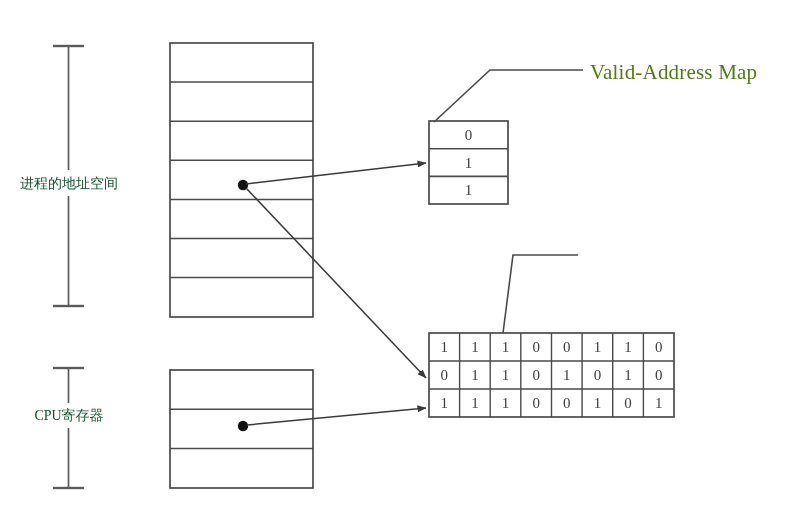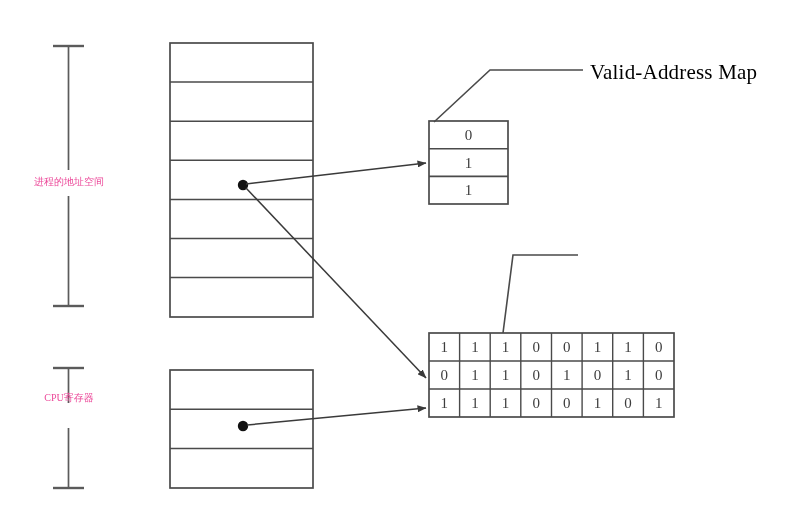--- a/index.html
+++ b/index.html
@@ -33,29 +33,29 @@
     text-align: center;
     font-family: "Liberation Serif", "DejaVu Serif", serif;
     font-size: 15px;
     color: #3d3d3d;
     line-height: 1;
   }
   .map-label {
     position: absolute;
     font-family: "Liberation Serif", "DejaVu Serif", serif;
     font-size: 21px;
-    color: #000000;
+    color: #4d7c0f;
     white-space: nowrap;
     letter-spacing: 0.2px;
   }
   .side-label {
     position: absolute;
     font-family: "Liberation Serif", "DejaVu Serif", serif;
-    font-size: 10px;
-    color: #ec4899;
+    font-size: 14px;
+    color: #14532d;
     white-space: nowrap;
     text-align: center;
   }
 </style>
 </head>
 <body>
 
 <svg id="canvas" viewBox="0 0 802 505" xmlns="http://www.w3.org/2000/svg">
   <defs>
     <marker id="arrowhead" markerWidth="9" markerHeight="7" refX="8.5" refY="3.5" orient="auto" markerUnits="userSpaceOnUse">
@@ -124,21 +124,21 @@
   <circle cx="243" cy="426" r="5.2" fill="#111111"></circle>
 
   <line x1="246" y1="184" x2="426" y2="163" stroke="#3a3a3a" stroke-width="1.5" marker-end="url(#arrowhead)"></line>
   <line x1="246" y1="188" x2="426" y2="378" stroke="#3a3a3a" stroke-width="1.5" marker-end="url(#arrowhead)"></line>
   <line x1="247" y1="425" x2="426" y2="408" stroke="#3a3a3a" stroke-width="1.5" marker-end="url(#arrowhead)"></line>
 </svg>
 
 <div class="overlay">
 
   <div class="side-label" style="left:10px; top:175px; width:118px;">进程的地址空间</div>
-  <div class="side-label" style="left:10px; top:391px; width:118px;">CPU寄存器</div>
+  <div class="side-label" style="left:10px; top:407px; width:118px;">CPU寄存器</div>
 
   <div class="map-label" style="left:590px; top:60px;">Valid-Address Map</div>
 
   <div class="cell-text" style="left:429px; top:128px; width:79px;">0</div>
   <div class="cell-text" style="left:429px; top:156px; width:79px;">1</div>
   <div class="cell-text" style="left:429px; top:183px; width:79px;">1</div>
 
   <div id="vvm-cells">
       <div class="cell-text" style="left: 429px; top: 340px; width: 30.625px;">1</div>
       <div class="cell-text" style="left: 459.625px; top: 340px; width: 30.625px;">1</div>

